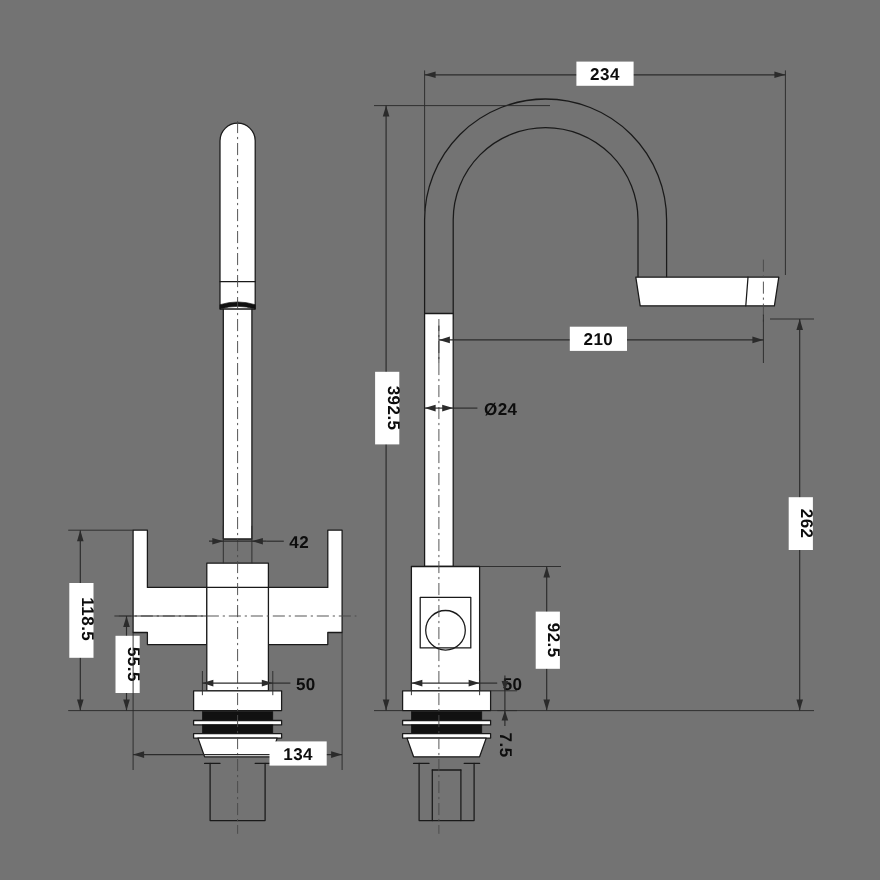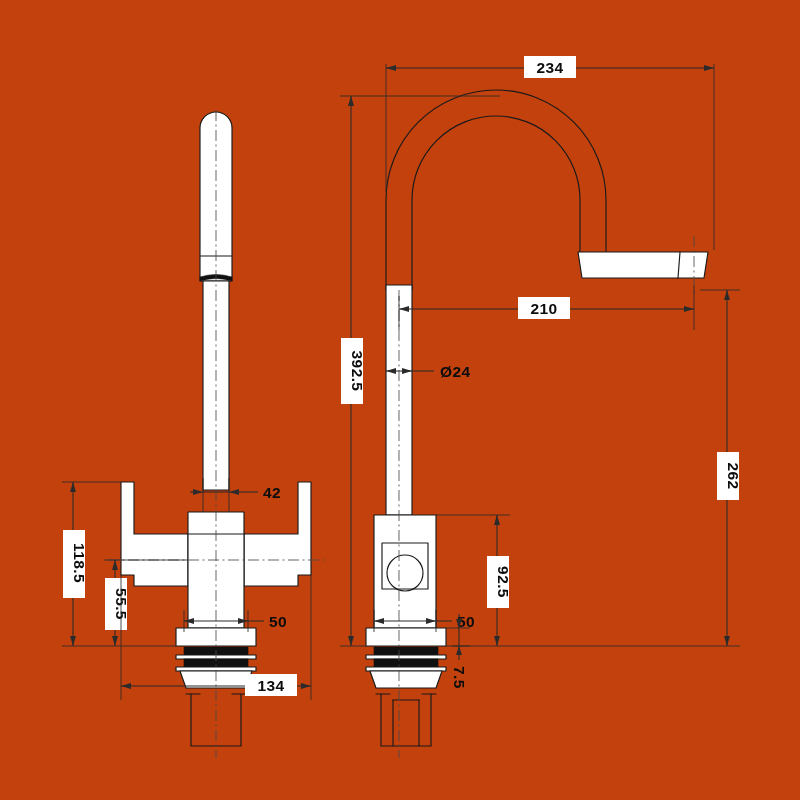--- a/index.html
+++ b/index.html
@@ -1,18 +1,18 @@
 <!DOCTYPE html>
 <html><head>
 <meta charset="utf-8">
 <style>
   html,body{margin:0;padding:0;background:#ffffff;}
   body{width:800px;height:800px;overflow:hidden;
        font-family:"Liberation Sans",sans-serif;}
-  #sheet{position:relative;width:800px;height:800px;background:#c2410c;}
+  #sheet{position:relative;width:800px;height:800px;background:#737373;}
   svg{display:block;}
   .obj{fill:none;stroke:#1a1a1a;stroke-width:1.15;
        stroke-linecap:round;stroke-linejoin:round;}
   .objf{fill:#ffffff;stroke:#1a1a1a;stroke-width:1.15;
         stroke-linejoin:round;}
   .thread{fill:#111111;stroke:#111111;stroke-width:0.6;}
   .ctr{fill:none;stroke:#4a4a4a;stroke-width:0.85;
        stroke-dasharray:11 3.5 2 3.5;}
   .dimline{fill:none;stroke:#2b2b2b;stroke-width:1.05;}
   .extline{fill:none;stroke:#2b2b2b;stroke-width:0.85;}

